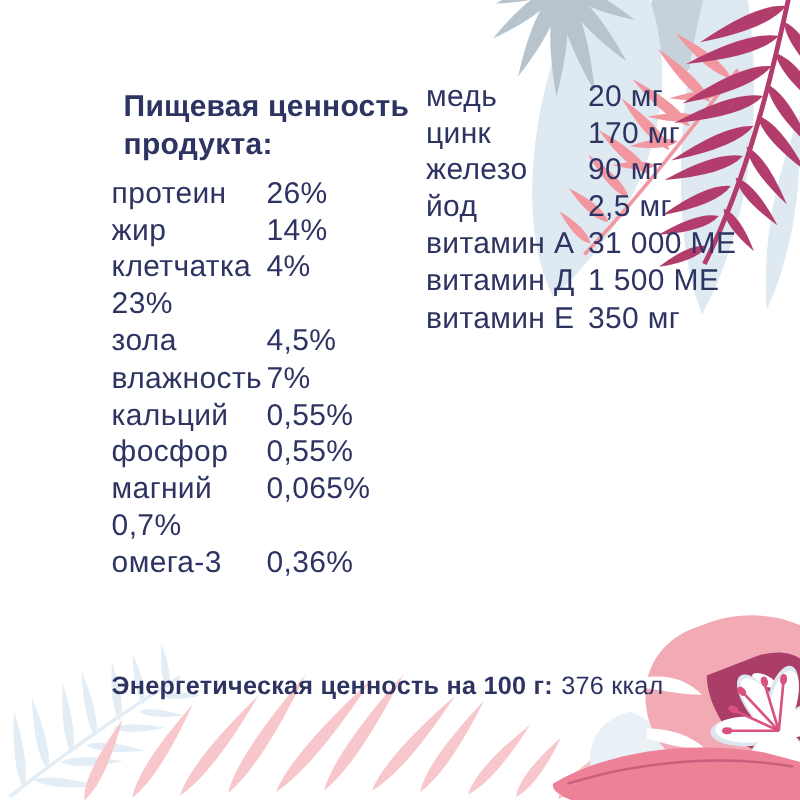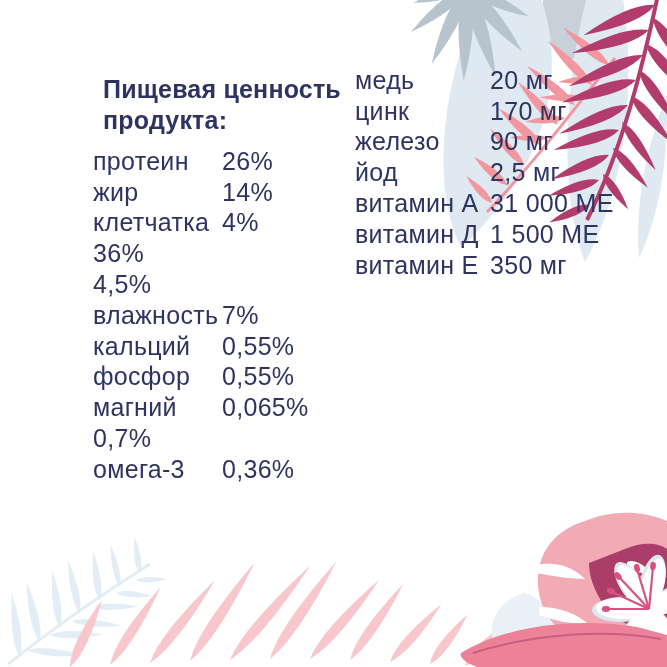--- a/index.html
+++ b/index.html
@@ -196,23 +196,24 @@
         </div>
       <div class="row">
           <span class="lbl">жир</span>
           <span class="val">14%</span>
         </div>
       <div class="row">
           <span class="lbl">клетчатка</span>
           <span class="val">4%</span>
         </div>
       <div class="row">
-          <span class="val">36%</span>
-        </div>
-      <div class="row">
+          <span class="val">23%</span>
+        </div>
+      <div class="row">
+          <span class="lbl">зола</span>
           <span class="val">4,5%</span>
         </div>
       <div class="row">
           <span class="lbl">влажность</span>
           <span class="val">7%</span>
         </div>
       <div class="row">
           <span class="lbl">кальций</span>
           <span class="val">0,55%</span>
         </div>
@@ -260,14 +261,17 @@
           <span class="lbl">витамин Д</span>
           <span class="val">1 500 МЕ</span>
         </div>
       <div class="row">
           <span class="lbl">витамин Е</span>
           <span class="val">350 мг</span>
         </div>
     </div>
   </div>
 
+  <p class="energy">
+    <span class="energy-label">Энергетическая ценность на 100 г:</span><span class="energy-value">376 ккал</span>
+  </p>
 
 </div>
 
 </body></html>

